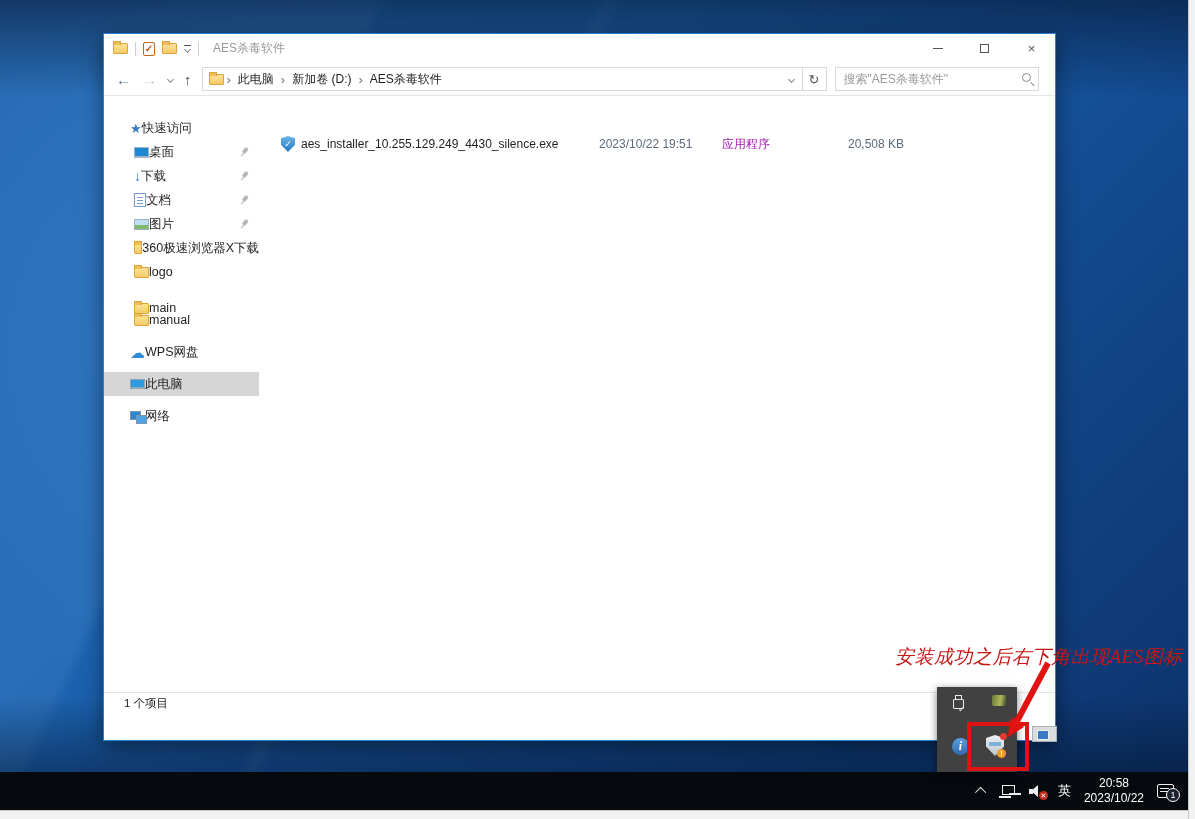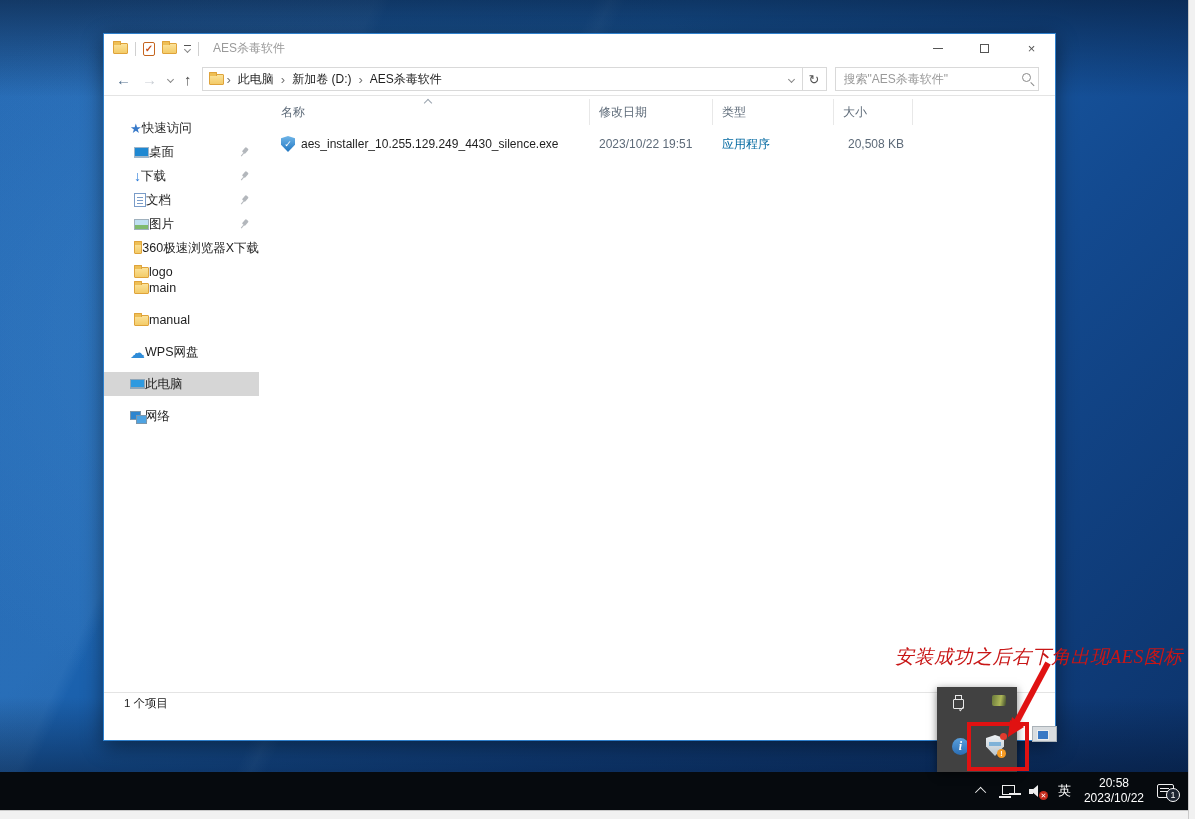--- a/index.html
+++ b/index.html
@@ -92,21 +92,21 @@
   .col { height:100%; display:flex; align-items:center; border-right:1px solid #e8e8e8; padding-left:9px; }
   .col.name { width:331px; padding-left:22px; }
   .col.date { width:123px; }
   .col.type { width:121px; }
   .col.size { width:79px; }
   .sort-caret { position:absolute; left:166px; top:1px; width:6px; height:6px; border-left:1.3px solid #9aa4ae; border-top:1.3px solid #9aa4ae; transform:rotate(45deg); }
   .filerow { position:absolute; left:0; top:37px; width:660px; height:22px; display:flex; align-items:center; font-size:12px; }
   .fcell { display:flex; align-items:center; }
   .fcell.name { width:331px; padding-left:22px; color:#1e1e1e; }
   .fcell.date { width:123px; padding-left:9px; color:#5d6a78; }
-  .fcell.type { width:121px; padding-left:9px; color:#0369a1; }
+  .fcell.type { width:121px; padding-left:9px; color:#a21caf; }
   .fcell.size { width:79px; justify-content:flex-end; padding-right:9px; color:#5d6a78; }
   .shield { width:14px; height:16px; margin-right:6px; flex:0 0 14px; background:linear-gradient(#6fb5e8,#2176c1);
     clip-path:polygon(50% 0,100% 14%,100% 55%,50% 100%,0 55%,0 14%); display:flex; align-items:center; justify-content:center; color:#fff; font-size:9px; }
 
   .statusbar { position:relative; height:22px; border-top:1px solid #e4e4e4; display:flex; align-items:center; padding-left:20px; font-size:11.5px; color:#1e1e1e; }
 
   
   .taskbar { position:absolute; left:0; top:772px; width:1188px; height:38px; background:#060a0e; color:#fff; }
   .tray { position:absolute; right:14px; top:0; height:38px; display:flex; align-items:center; gap:13px; }
   .tb-chev-up { width:8px; height:8px; border-left:1.6px solid #eee; border-top:1.6px solid #eee; transform:rotate(45deg) translateY(2px); }
@@ -234,21 +234,21 @@
             <span class="pin-ic"></span>
           </div>
           <div class="side-item child" style="top:140px">
             <span class="ifolder"></span>
             <span class="lbl">360极速浏览器X下载</span>
           </div>
           <div class="side-item child" style="top:164px">
             <span class="ifolder"></span>
             <span class="lbl">logo</span>
           </div>
-          <div class="side-item child" style="top:180px">
+          <div class="side-item child" style="top:200px">
             <span class="ifolder"></span>
             <span class="lbl">main</span>
           </div>
           <div class="side-item child" style="top:212px">
             <span class="ifolder"></span>
             <span class="lbl">manual</span>
           </div>
           <div class="side-item" style="top:244px">
             <span class="icloud">☁</span>
             <span class="lbl">WPS网盘</span>
@@ -257,27 +257,20 @@
             <span class="icomputer"></span>
             <span class="lbl">此电脑</span>
           </div>
           <div class="side-item" style="top:308px">
             <span class="inet"></span>
             <span class="lbl">网络</span>
           </div>
         </div>
 
         <div class="filearea">
-          <div class="colheads">
-            <span class="sort-caret"></span>
-            <span class="col name">名称</span>
-            <span class="col date">修改日期</span>
-            <span class="col type">类型</span>
-            <span class="col size">大小</span>
-          </div>
           <div class="filerow">
             <span class="fcell name">
               <span class="shield">✓</span>
               <span>aes_installer_10.255.129.249_4430_silence.exe</span>
             </span>
             <span class="fcell date">2023/10/22 19:51</span>
             <span class="fcell type">应用程序</span>
             <span class="fcell size">20,508 KB</span>
           </div>
         </div>

